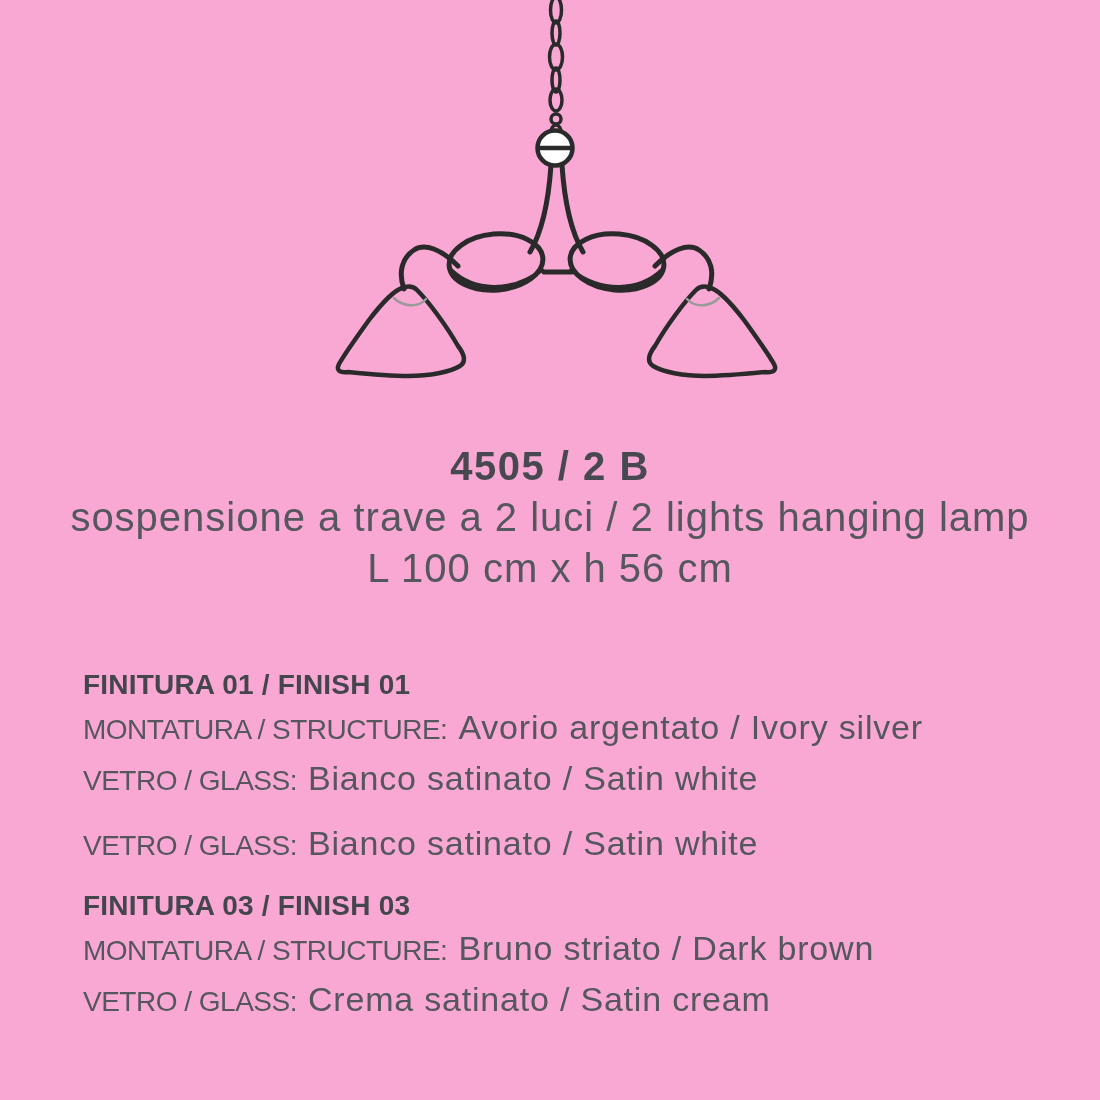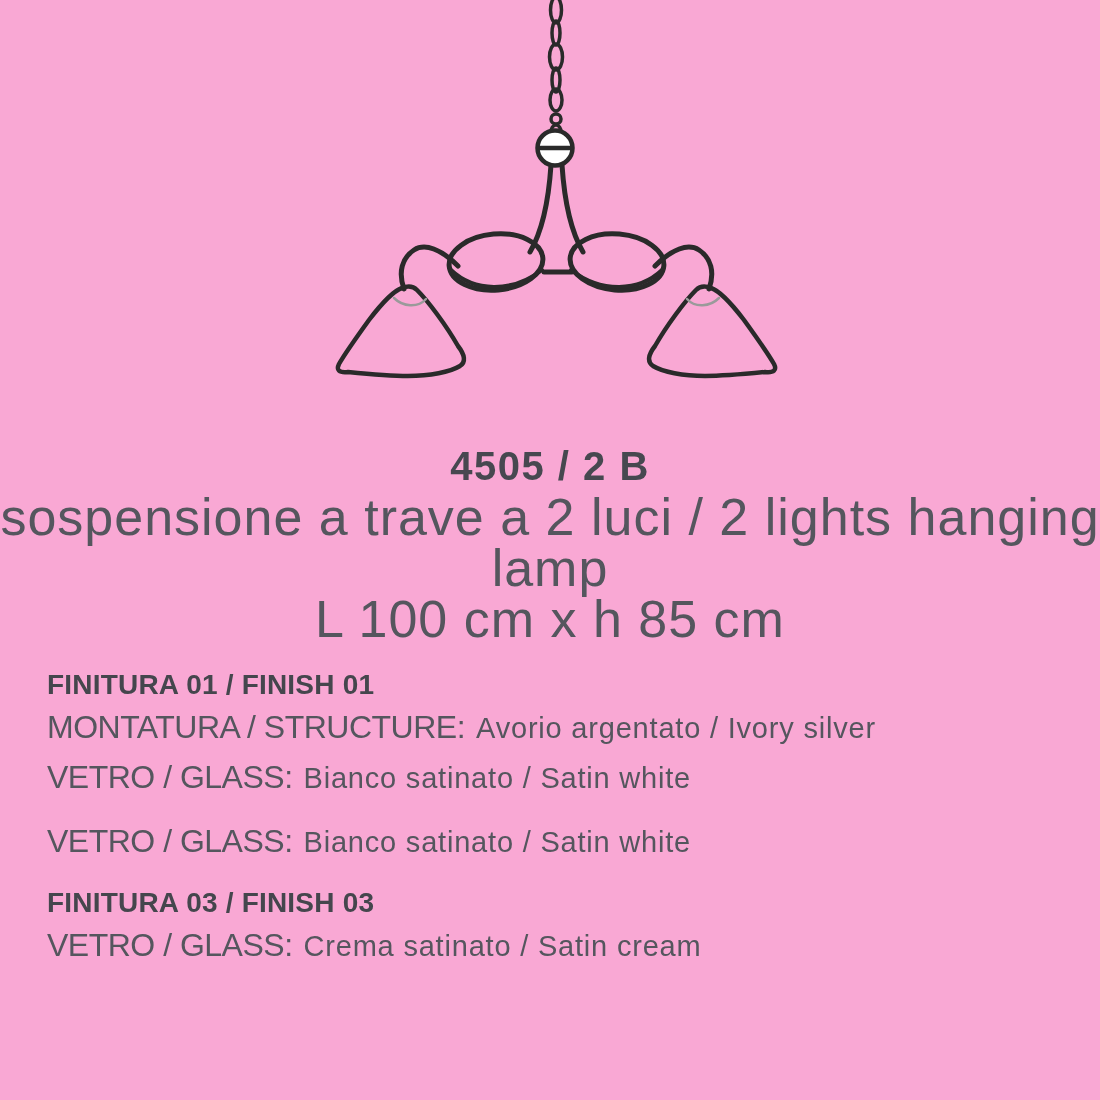--- a/index.html
+++ b/index.html
@@ -16,40 +16,40 @@
   }
   .product-head{
     position:absolute;top:441px;left:0;width:1100px;
     text-align:center;
   }
   .product-code{
     font-size:40px;font-weight:bold;line-height:51px;
     color:#474850;letter-spacing:1.5px;
   }
   .product-line{
-    font-size:52px;line-height:51px;letter-spacing:1px;
+    font-size:40px;line-height:51px;letter-spacing:1px;
     color:#55565e;
   }
   .finishes{
     position:absolute;top:665px;left:47px;right:30px;
   }
-  .finish-block{margin-bottom:14px;}
+  .finish-block{margin-bottom:14px;margin-left:36px;}
   .finish-title{
     font-size:28px;font-weight:bold;line-height:40px;
     color:#45464d;letter-spacing:0.2px;white-space:nowrap;
   }
   .finish-row{
     line-height:45px;white-space:nowrap;
   }
   .row-label{
-    font-size:32px;letter-spacing:-0.5px;color:#55565e;
+    font-size:28px;letter-spacing:-0.5px;color:#55565e;
     margin-right:11px;
   }
   .row-value{
-    font-size:29px;letter-spacing:0.8px;color:#55565e;
+    font-size:34px;letter-spacing:0.8px;color:#55565e;
   }
 </style>
 </head>
 <body>
 
 <div class="page">
 
   <svg class="illustration" viewBox="0 0 1100 432" xmlns="http://www.w3.org/2000/svg">
     <g fill="none" stroke="#2a2a2a" stroke-width="4.5" stroke-linecap="round" stroke-linejoin="round">
 
@@ -82,21 +82,21 @@
       <g>
         <circle cx="555" cy="148" r="17.5" fill="#ffffff"></circle>
         <line x1="540" y1="148" x2="571" y2="148"></line>
       </g>
     </g>
   </svg>
 
   <div class="product-head">
     <div class="product-code">4505 / 2 B</div>
     <div class="product-line">sospensione a trave a 2 luci / 2 lights hanging lamp</div>
-    <div class="product-line">L 100 cm x h 85 cm</div>
+    <div class="product-line">L 100 cm x h 56 cm</div>
   </div>
 
   <div class="finishes">
 
     <div class="finish-block">
       <div class="finish-title">FINITURA 01 / FINISH 01</div>
       <div class="finish-row">
         <span class="row-label">MONTATURA / STRUCTURE:</span><span class="row-value">Avorio argentato / Ivory silver</span>
       </div>
       <div class="finish-row">
@@ -106,18 +106,21 @@
 
     <div class="finish-block">
       <div class="finish-row">
         <span class="row-label">VETRO / GLASS:</span><span class="row-value">Bianco satinato / Satin white</span>
       </div>
     </div>
 
     <div class="finish-block">
       <div class="finish-title">FINITURA 03 / FINISH 03</div>
       <div class="finish-row">
+        <span class="row-label">MONTATURA / STRUCTURE:</span><span class="row-value">Bruno striato / Dark brown</span>
+      </div>
+      <div class="finish-row">
         <span class="row-label">VETRO / GLASS:</span><span class="row-value">Crema satinato / Satin cream</span>
       </div>
     </div>
 
   </div>
 </div>
 
 </body></html>

